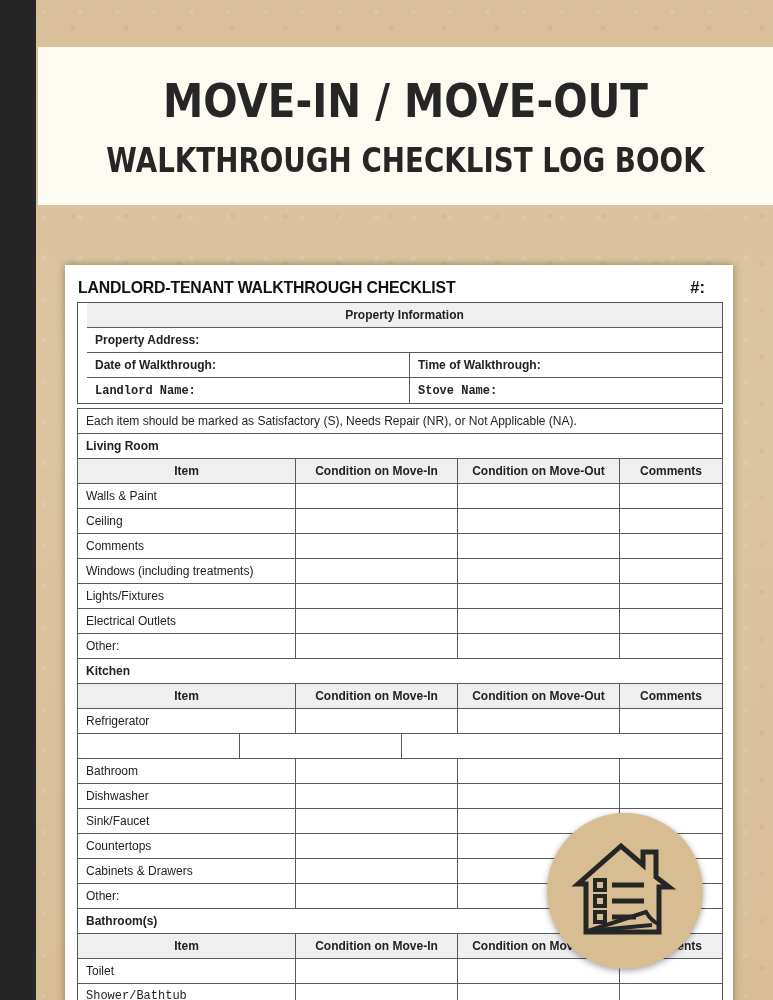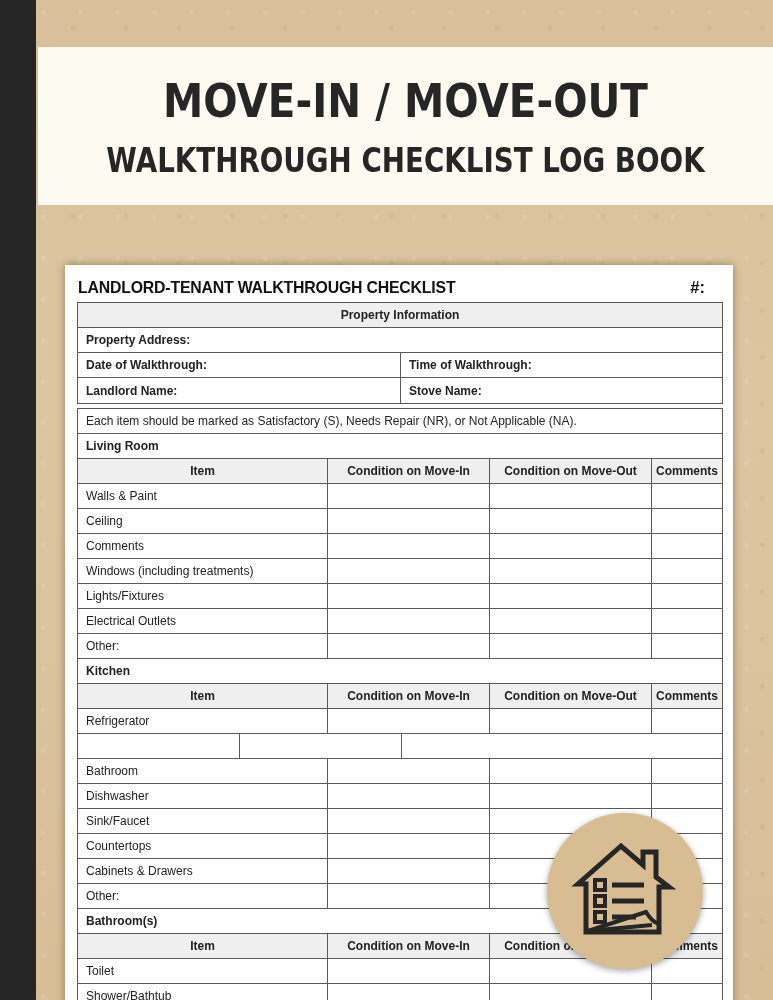--- a/index.html
+++ b/index.html
@@ -52,30 +52,30 @@
     .sheet-num {
       position: absolute; right: 28px; top: 13px;
       font-size: 16.5px; font-weight: bold; color: #111;
     }
     .frame { position: absolute; left: 12px; width: 646px; border: 1.5px solid #555; box-sizing: border-box; }
     .row {
       display: flex; box-sizing: border-box; height: 25px;
       border-bottom: 1.5px solid #5a5a5a; font-size: 12px; color: #222;
       align-items: center;
     }
-    .row:last-child { border-bottom: none; }
+    .row:last-child { border-bottom: none; font-family: Liberation Mono, monospace; }
     .row.shaded { background: #efefef; }
     .cell {
       height: 100%; display: flex; align-items: center; box-sizing: border-box;
       padding-left: 8px; border-right: 1.5px solid #5a5a5a;
     }
     .cell:last-child { border-right: none; }
     .cell.center { justify-content: center; padding-left: 0; }
     .bold { font-weight: bold; }
-    .c1 { width: 250px; } .c2 { width: 162px; text-align: center; } .c3 { width: 162px; } .c4 { flex: 1; }
+    .c1 { width: 218px; } .c2 { width: 162px; text-align: center; } .c3 { width: 162px; } .c4 { flex: 1; }
     .half { width: 323px; } .half2 { flex: 1; }
     .full { flex: 1; }
     .badge {
       position: absolute; left: 547px; top: 813px; width: 156px; height: 156px;
       border-radius: 50%; background: #d8bd92;
       box-shadow: 0 2px 6px rgba(0,0,0,0.35);
       display: flex; align-items: center; justify-content: center;
     }
   </style>
 </head>
@@ -86,21 +86,21 @@
 
 <div class="title-band">
   <div class="title-line1">MOVE-IN / MOVE-OUT</div>
   <div class="title-line2">WALKTHROUGH CHECKLIST LOG BOOK</div>
 </div>
 
 <div class="paper">
   <div class="sheet-title bold">LANDLORD-TENANT WALKTHROUGH CHECKLIST</div>
   <div class="sheet-num">#:</div>
 
-  <div class="frame" style="top:37px;">
+  <div class="frame" style="top:37px;padding-left:9px;">
     <div class="row shaded">
       <div class="cell full center bold">Property Information</div>
     </div>
     <div class="row">
       <div class="cell full bold">Property Address:</div>
     </div>
     <div class="row">
       <div class="cell half bold">Date of Walkthrough:</div>
       <div class="cell half2 bold">Time of Walkthrough:</div>
     </div>

